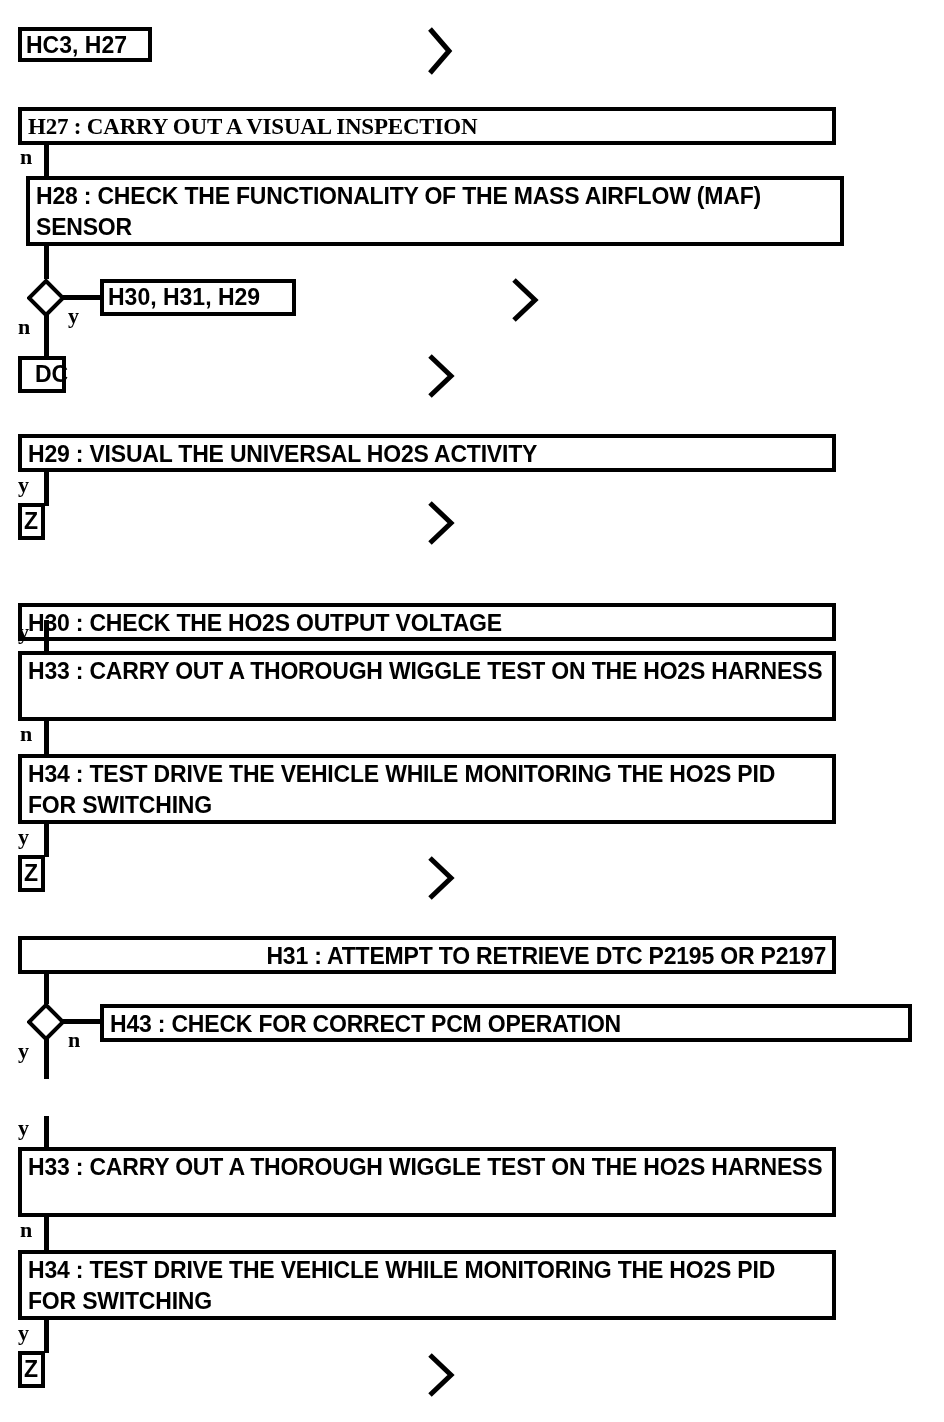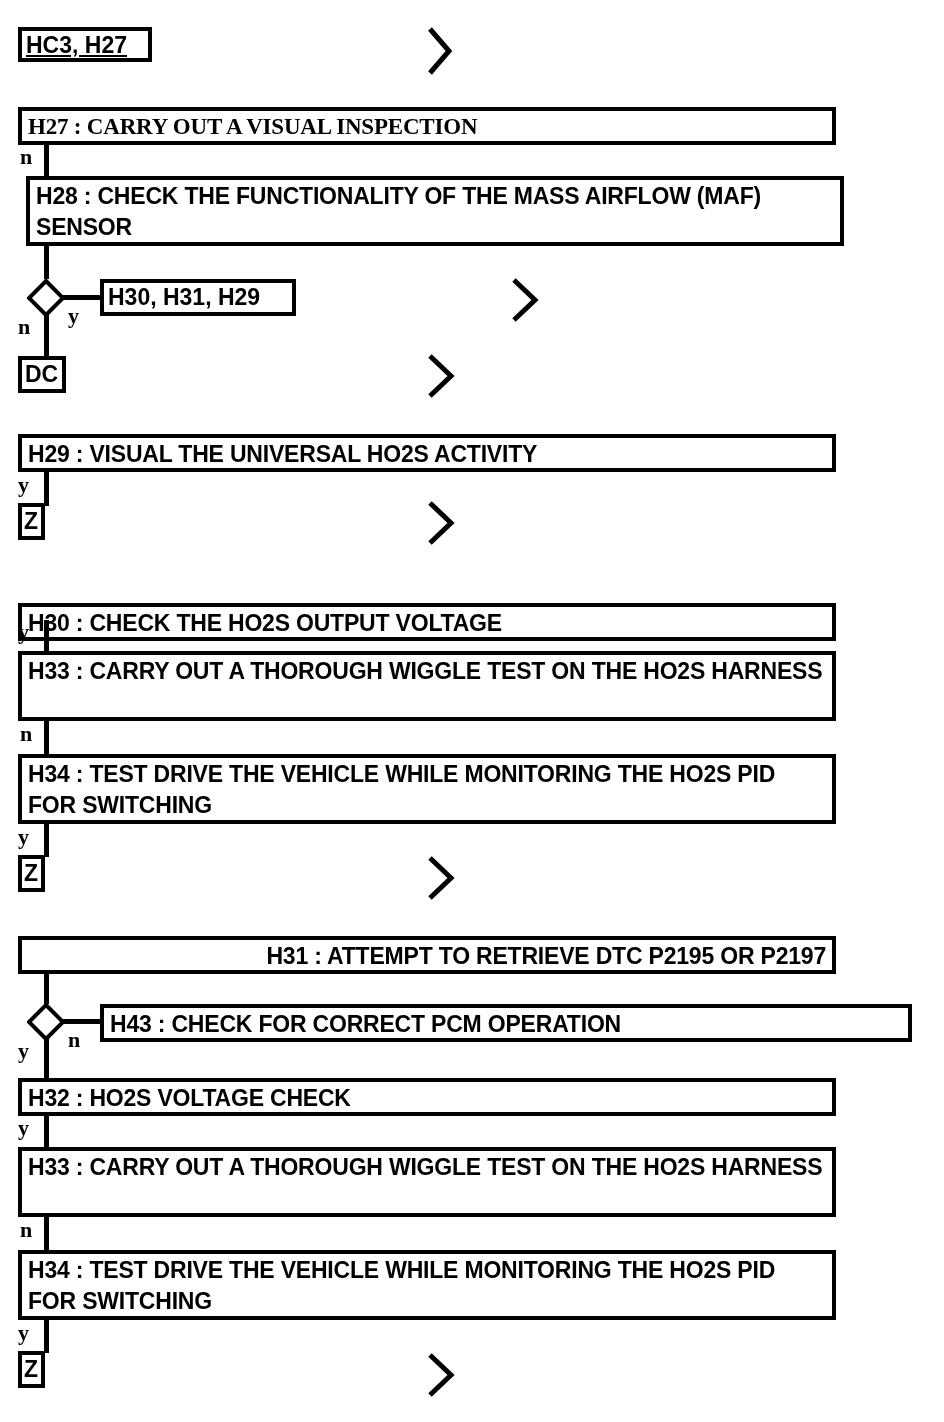--- a/index.html
+++ b/index.html
@@ -81,21 +81,21 @@
   .chevron {
     position: absolute;
   }
   .chevron svg { display: block; }
 </style>
 </head>
 <body>
 
 <div id="canvas">
 
-  <div class="tag-box" style="left:18px; top:27px; width:134px; height:35px;text-decoration:underline;">HC3, H27</div>
+  <div class="tag-box" style="left:18px; top:27px; width:134px; height:35px;">HC3, H27</div>
 
   <div class="chevron" style="left:427px; top:26px;">
     <svg width="26" height="50" viewBox="0 0 26 50">
       <polyline points="3,3 22,25 3,47" fill="none" stroke="#000000" stroke-width="5"></polyline>
     </svg>
   </div>
 
   <div class="step-box" style="left:18px; top:107px; width:818px; height:38px;font-family:Liberation Serif, serif;">H27 : CARRY OUT A VISUAL INSPECTION</div>
 
   <div class="vline" style="left:44px; top:145px; height:31px;"></div>
@@ -118,21 +118,21 @@
 
   <div class="chevron" style="left:511px; top:277px;">
     <svg width="28" height="46" viewBox="0 0 28 46">
       <polyline points="3,3 24,23 3,43" fill="none" stroke="#000000" stroke-width="5"></polyline>
     </svg>
   </div>
 
   <div class="vline" style="left:44px; top:315px; height:42px;"></div>
   <div class="branch-label" style="left:18px; top:316px;">n</div>
 
-  <div class="tag-box" style="left:18px; top:356px; width:48px; height:37px; padding-left:3px;">DC</div>
+  <div class="tag-box" style="left:18px; top:356px; width:48px; height:37px; padding-left:13px;">DC</div>
 
   <div class="chevron" style="left:427px; top:353px;">
     <svg width="28" height="46" viewBox="0 0 28 46">
       <polyline points="3,3 24,23 3,43" fill="none" stroke="#000000" stroke-width="5"></polyline>
     </svg>
   </div>
 
   <div class="step-box" style="left:18px; top:434px; width:818px; height:38px;">H29 : VISUAL THE UNIVERSAL HO2S ACTIVITY</div>
 
   <div class="vline" style="left:44px; top:472px; height:34px;"></div>
@@ -180,21 +180,20 @@
   </div>
 
   <div class="hline" style="left:63px; top:1019px; width:40px;"></div>
   <div class="branch-label" style="left:68px; top:1029px;">n</div>
 
   <div class="step-box" style="left:100px; top:1004px; width:812px; height:38px;">H43 : CHECK FOR CORRECT PCM OPERATION</div>
 
   <div class="vline" style="left:44px; top:1039px; height:40px;"></div>
   <div class="branch-label" style="left:18px; top:1040px;">y</div>
 
-  <div class="step-box" style="left:18px; top:1078px; width:818px; height:38px;">H32 : HO2S VOLTAGE CHECK</div>
 
   <div class="vline" style="left:44px; top:1116px; height:31px;"></div>
   <div class="branch-label" style="left:18px; top:1117px;">y</div>
 
   <div class="step-box two-line" style="left:18px; top:1147px; width:818px; height:70px;">H33 : CARRY OUT A THOROUGH WIGGLE TEST ON THE HO2S HARNESS</div>
 
   <div class="vline" style="left:44px; top:1217px; height:33px;"></div>
   <div class="branch-label" style="left:20px; top:1219px;">n</div>
 
   <div class="step-box two-line" style="left:18px; top:1250px; width:818px; height:70px;">H34 : TEST DRIVE THE VEHICLE WHILE MONITORING THE HO2S PID FOR SWITCHING</div>

